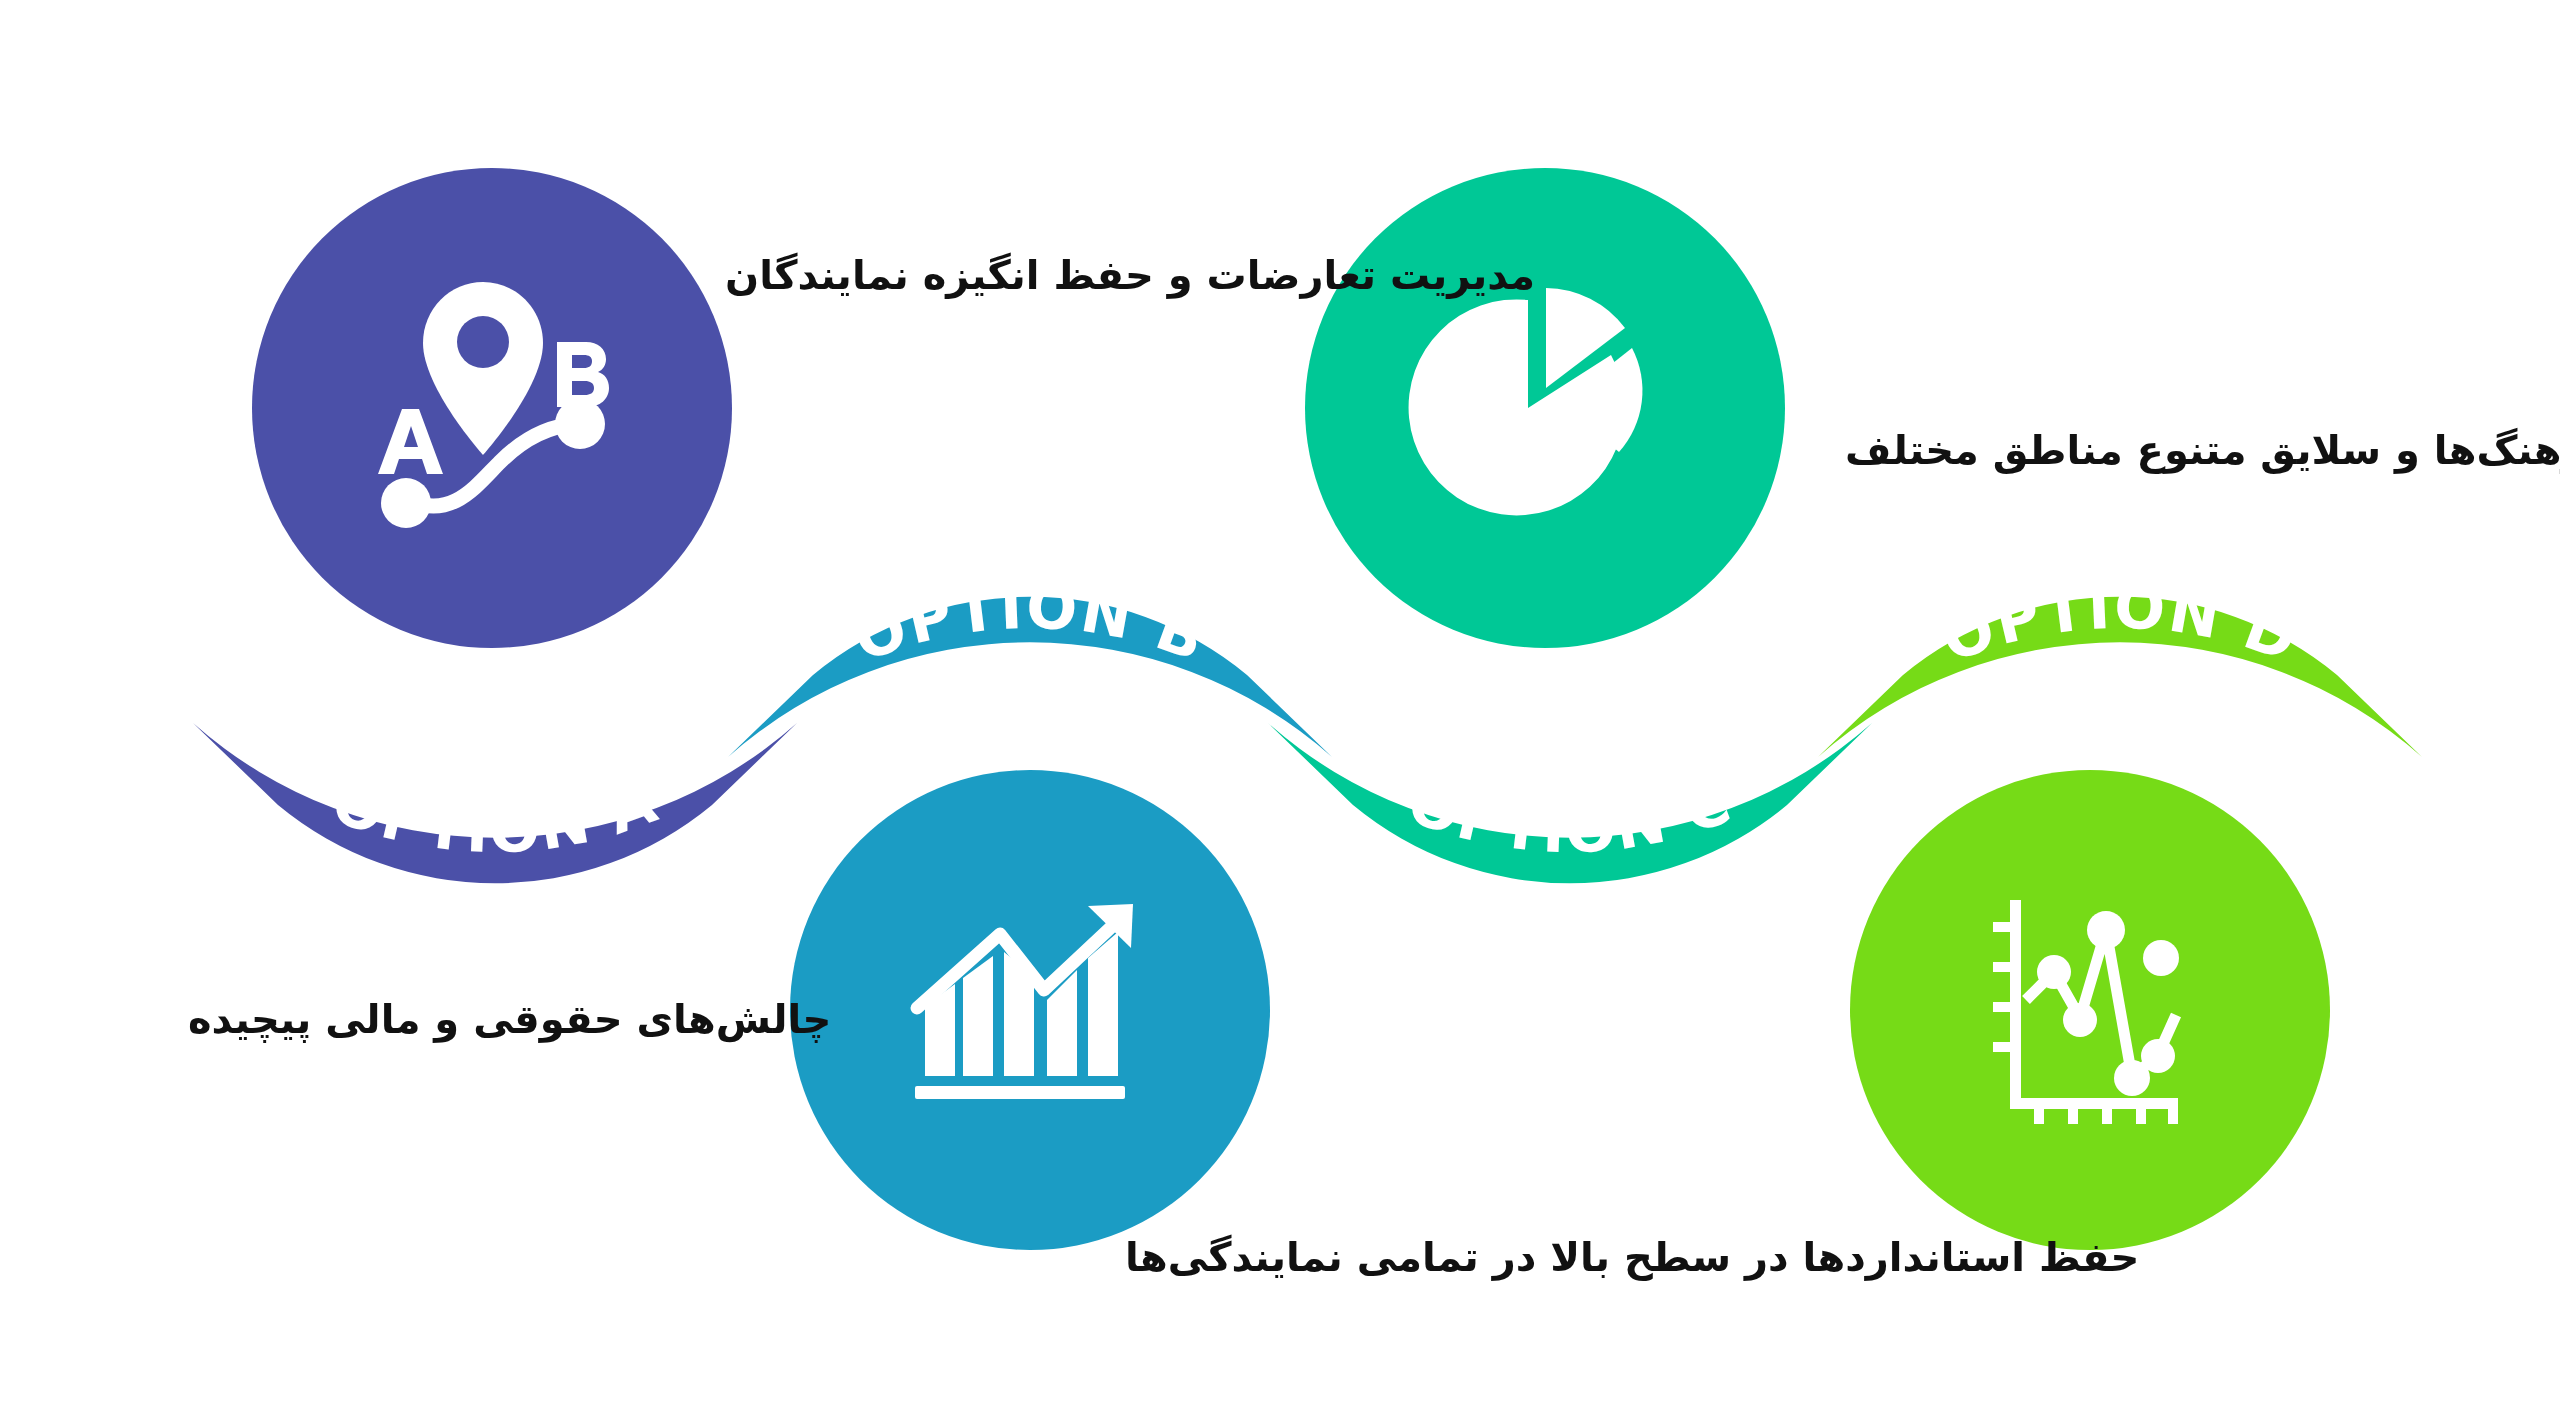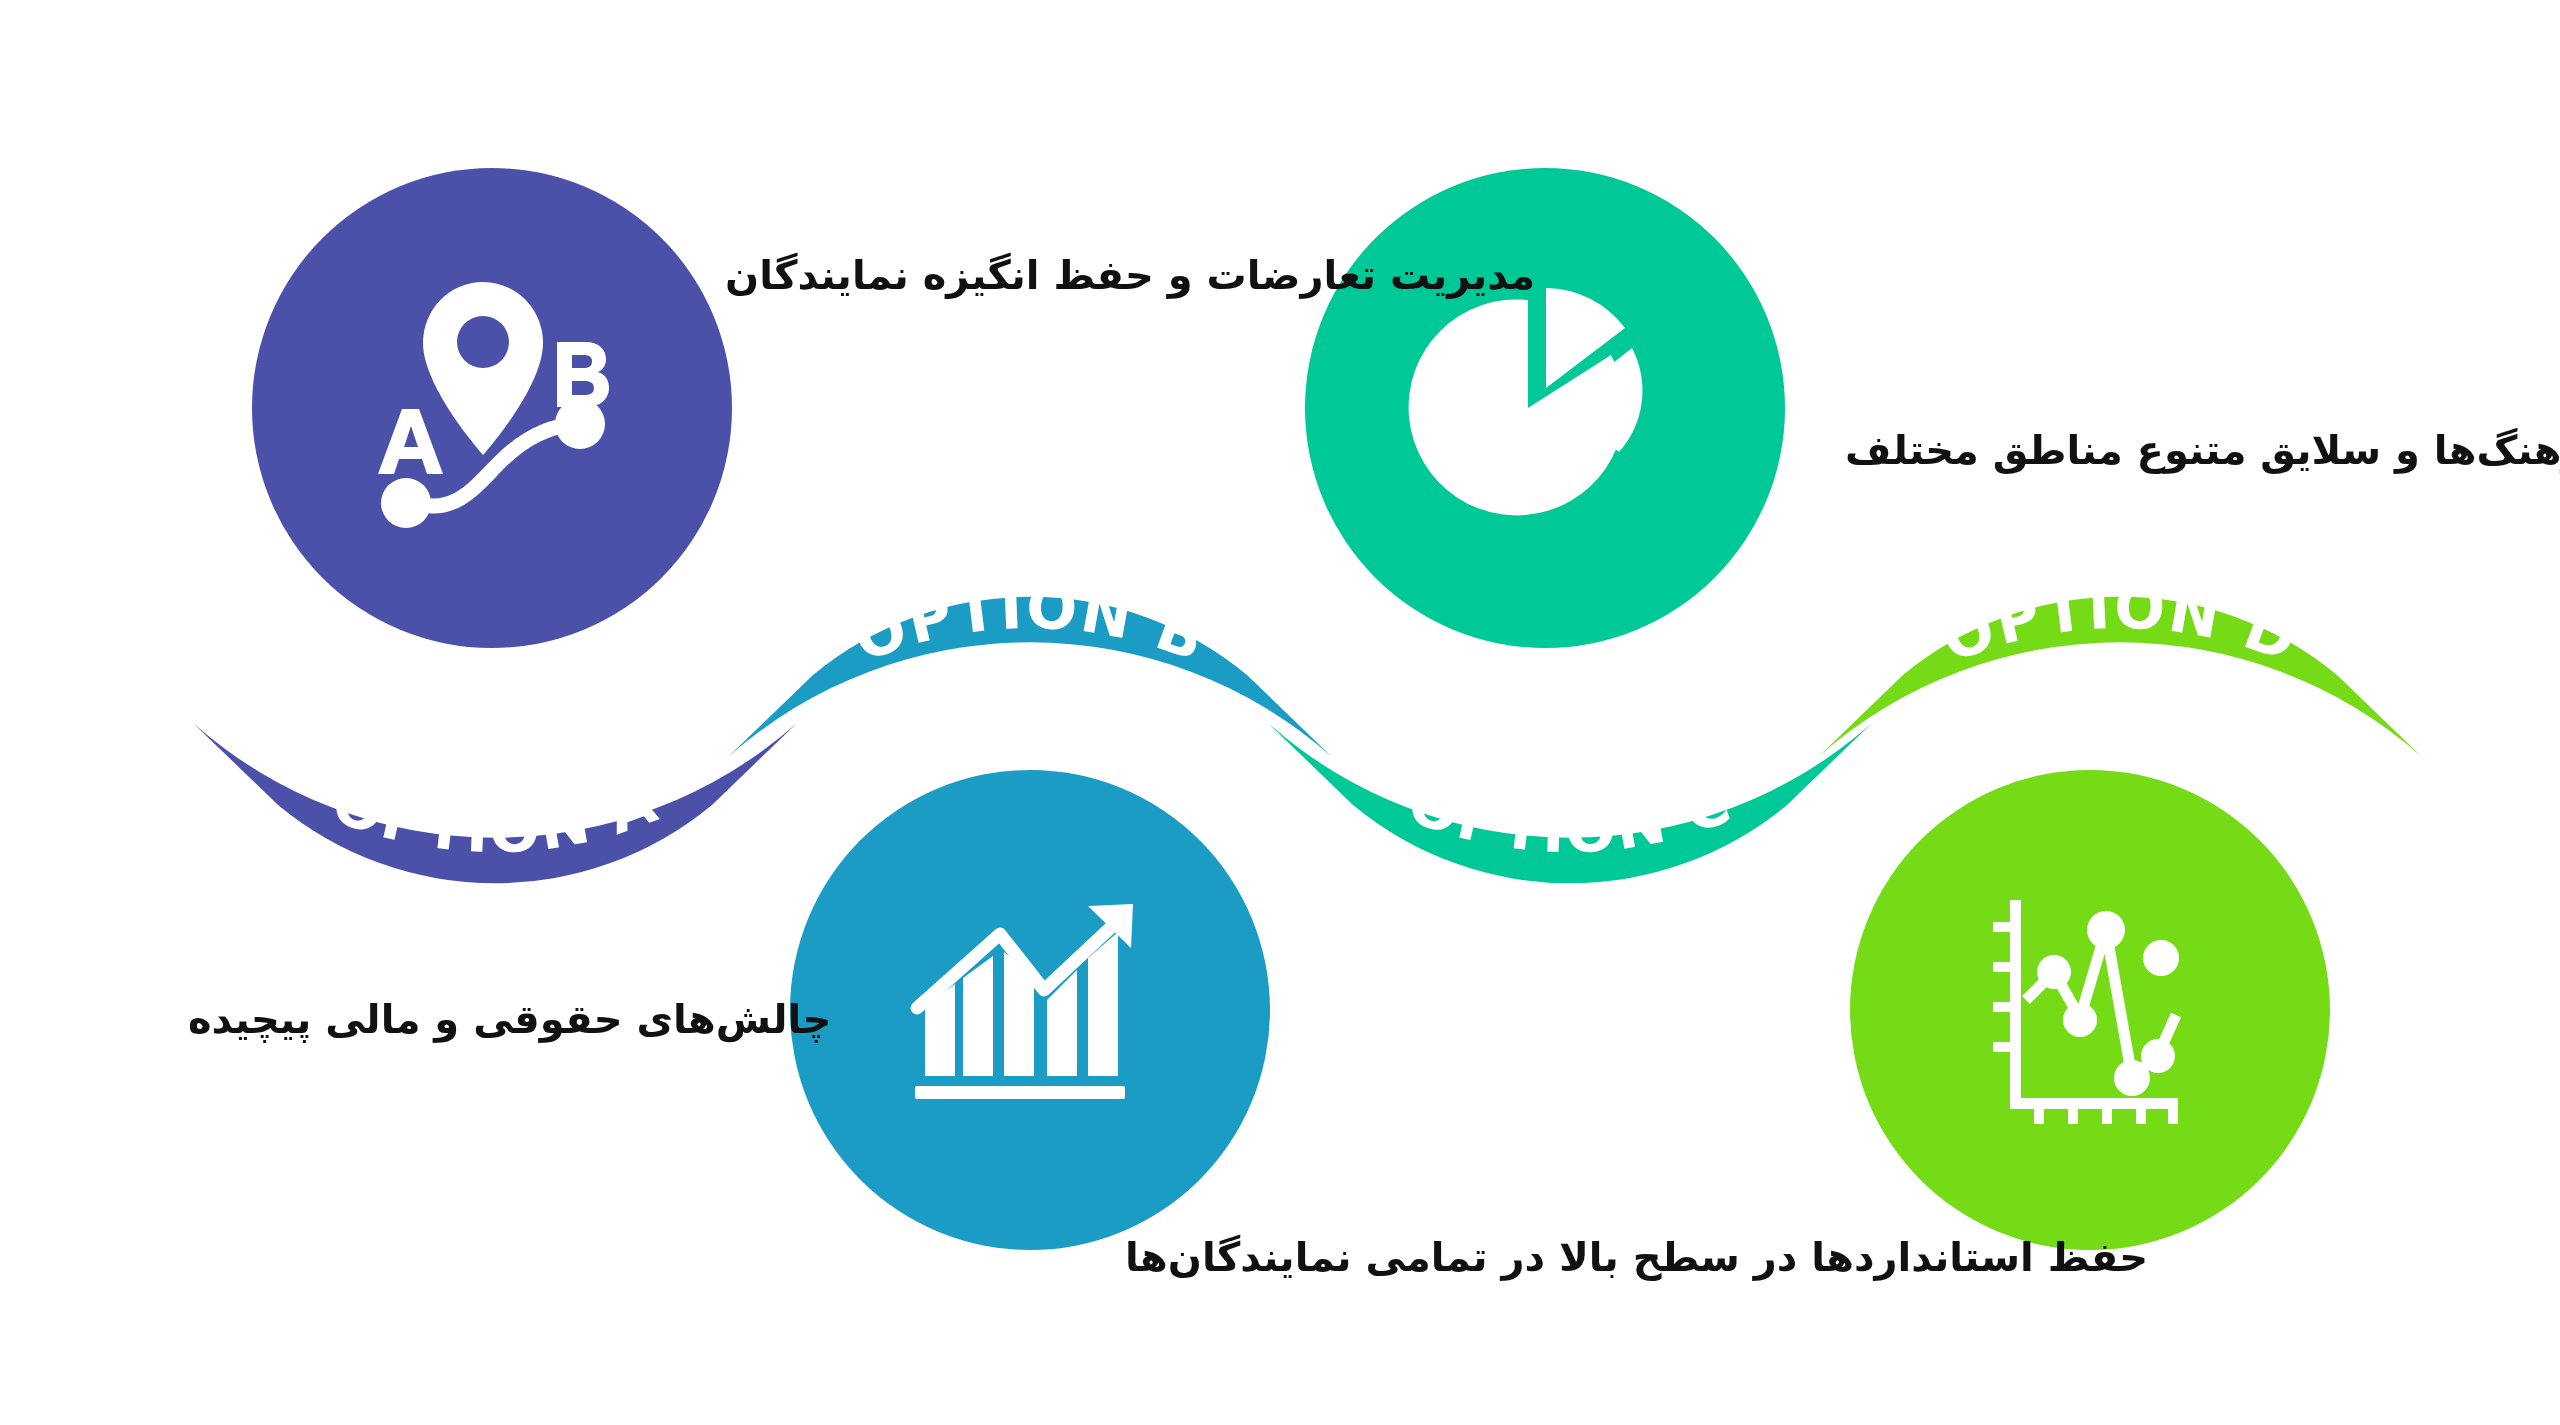--- a/index.html
+++ b/index.html
@@ -180,15 +180,15 @@
       </g>
     </g>
   </svg>
 
   <div class="label lbl-a">مدیریت تعارضات و حفظ انگیزه نمایندگان</div>
 
   <div class="label lbl-b">چالش‌های حقوقی و مالی پیچیده</div>
 
   <div class="label lbl-c">فرهنگ‌ها و سلایق متنوع مناطق مختلف</div>
 
-  <div class="label lbl-d">حفظ استانداردها در سطح بالا در تمامی نمایندگان‌ها</div>
+  <div class="label lbl-d">حفظ استانداردها در سطح بالا در تمامی نمایندگی‌ها</div>
 
 </div>
 
 </body></html>

